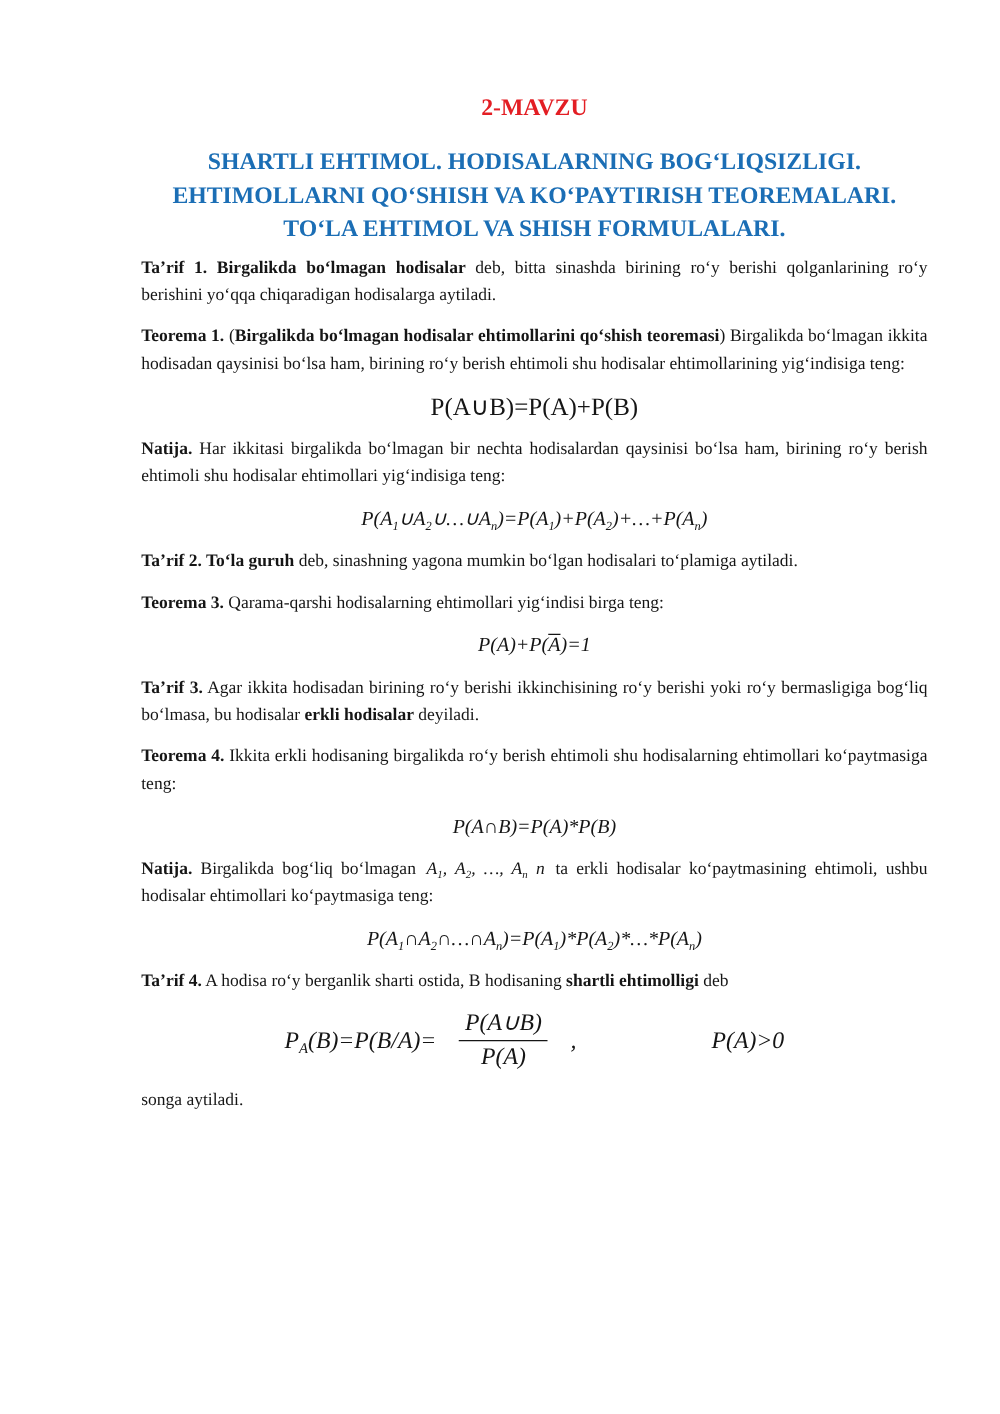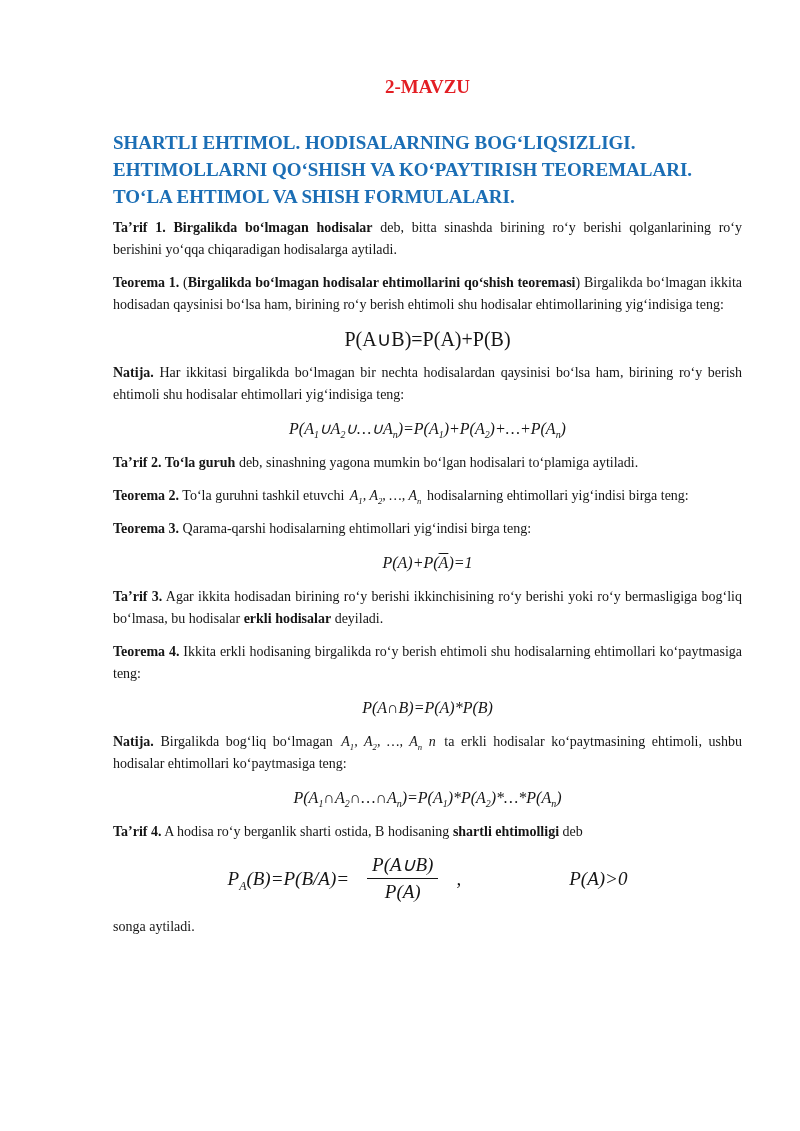--- a/index.html
+++ b/index.html
@@ -17,25 +17,25 @@
     font-family:"Liberation Serif", serif;
     color:var(--text-color);
     overflow:hidden;
   }
   .title{
     text-align:center;
     color:var(--title-color);
     font-weight:bold;
     font-size:19px;
     line-height:22px;
-    margin:0 0 31px 0;
+    margin:0 0 18px 0;
   }
   .heading{margin:0 0 7px 0;}
   .hline{
-    text-align:left;
+    text-align:center;
     color:var(--heading-color);
     font-weight:bold;
     font-size:19px;
     line-height:27px;
     white-space:nowrap;
   }
   p.para{
     margin:0 0 11px 0;
     font-size:14px;
     line-height:22px;
@@ -91,21 +91,20 @@
     <div class="hline">EHTIMOLLARNI QO‘SHISH VA KO‘PAYTIRISH TEOREMALARI.</div>
     <div class="hline">TO‘LA EHTIMOL VA SHISH FORMULALARI.</div>
   </div>
   <div id="doc-body">
       <p class="para"><span class="run-b">Ta’rif 1. Birgalikda bo‘lmagan hodisalar</span><span class="run"> deb, bitta sinashda birining ro‘y berishi qolganlarining ro‘y berishini yo‘qqa chiqaradigan hodisalarga aytiladi.</span></p>
       <p class="para"><span class="run-b">Teorema 1.</span><span class="run"> (</span><span class="run-b">Birgalikda bo‘lmagan hodisalar ehtimollarini qo‘shish teoremasi</span><span class="run">) Birgalikda bo‘lmagan ikkita hodisadan qaysinisi bo‘lsa ham, birining ro‘y berish ehtimoli shu hodisalar ehtimollarining yig‘indisiga teng:</span></p>
       <div class="formula roman">P(A∪B)=P(A)+P(B)</div>
       <p class="para"><span class="run-b">Natija.</span><span class="run"> Har ikkitasi birgalikda bo‘lmagan bir nechta hodisalardan qaysinisi bo‘lsa ham, birining ro‘y berish ehtimoli shu hodisalar ehtimollari yig‘indisiga teng:</span></p>
       <div class="formula math">P(A<sub>1</sub>∪A<sub>2</sub>∪…∪A<sub>n</sub>)=P(A<sub>1</sub>)+P(A<sub>2</sub>)+…+P(A<sub>n</sub>)</div>
       <p class="para"><span class="run-b">Ta’rif 2. To‘la guruh</span><span class="run"> deb, sinashning yagona mumkin bo‘lgan hodisalari to‘plamiga aytiladi.</span></p>
-      <p class="para"><span class="run-b">Teorema 2.</span><span class="run"> To‘la guruhni tashkil etuvchi </span><span class="run-m">A<sub>1</sub>, A<sub>2</sub>, …, A<sub>n</sub></span><span class="run"> hodisalarning ehtimollari yig‘indisi birga teng:</span></p>
       <p class="para"><span class="run-b">Teorema 3.</span><span class="run"> Qarama-qarshi hodisalarning ehtimollari yig‘indisi birga teng:</span></p>
       <div class="formula math">P(A)+P(<span class="ov">A</span>)=1</div>
       <p class="para"><span class="run-b">Ta’rif 3.</span><span class="run"> Agar ikkita hodisadan birining ro‘y berishi ikkinchisining ro‘y berishi yoki ro‘y bermasligiga bog‘liq bo‘lmasa, bu hodisalar </span><span class="run-b">erkli hodisalar</span><span class="run"> deyiladi.</span></p>
       <p class="para"><span class="run-b">Teorema 4.</span><span class="run"> Ikkita erkli hodisaning birgalikda ro‘y berish ehtimoli shu hodisalarning ehtimollari ko‘paytmasiga teng:</span></p>
       <div class="formula math">P(A∩B)=P(A)*P(B)</div>
       <p class="para"><span class="run-b">Natija.</span><span class="run"> Birgalikda bog‘liq bo‘lmagan </span><span class="run-m">A<sub>1</sub>, A<sub>2</sub>, …, A<sub>n</sub> n</span><span class="run"> ta erkli hodisalar ko‘paytmasining ehtimoli, ushbu hodisalar ehtimollari ko‘paytmasiga teng:</span></p>
       <div class="formula math">P(A<sub>1</sub>∩A<sub>2</sub>∩…∩A<sub>n</sub>)=P(A<sub>1</sub>)*P(A<sub>2</sub>)*…*P(A<sub>n</sub>)</div>
       <p class="para"><span class="run-b">Ta’rif 4.</span><span class="run"> A hodisa ro‘y berganlik sharti ostida, B hodisaning </span><span class="run-b">shartli ehtimolligi</span><span class="run"> deb</span></p>
       <div class="frac-row">
         <span>P<sub>A</sub>(B)=P(B/A)=</span>

